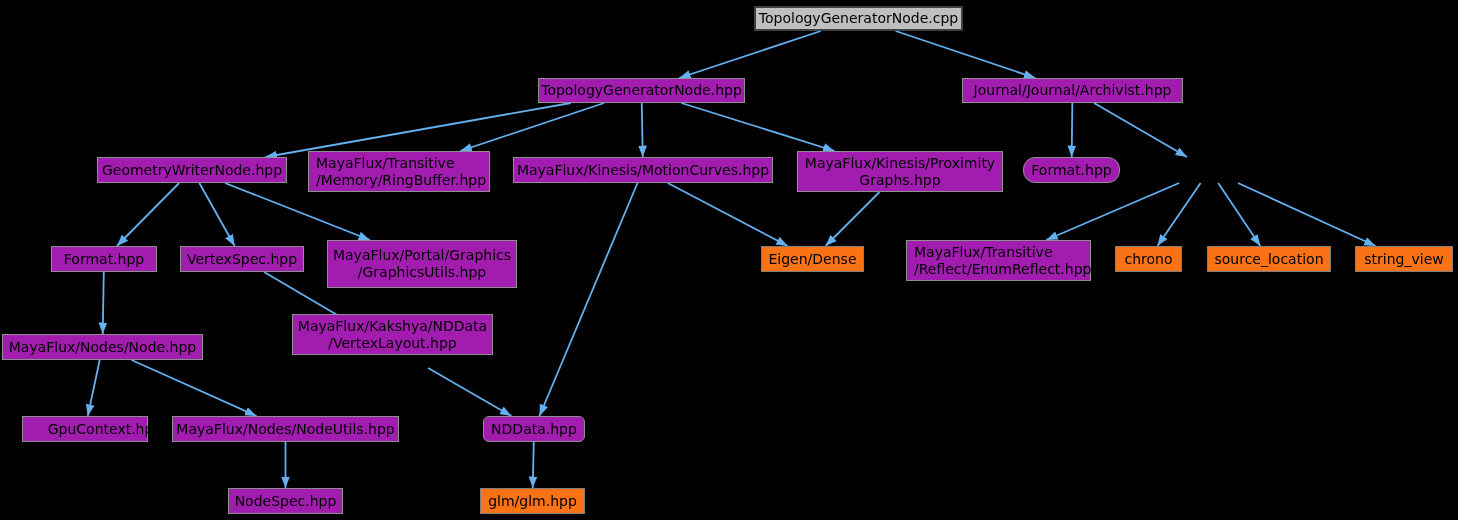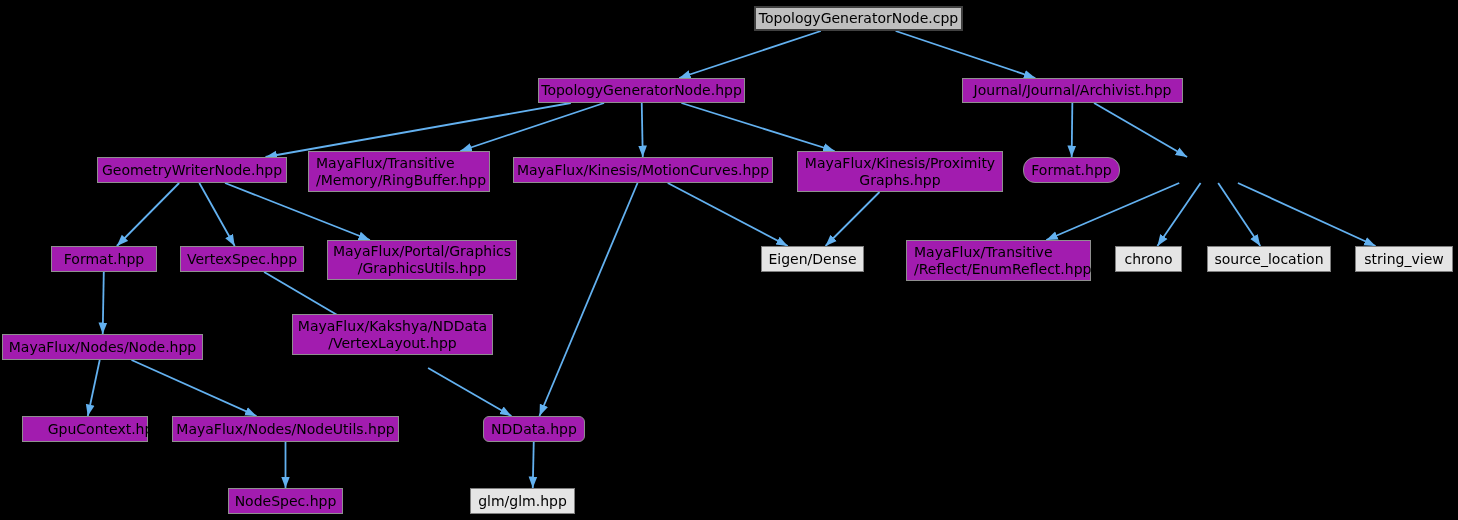--- a/index.html
+++ b/index.html
@@ -33,21 +33,21 @@
     white-space: pre-line;
     color: #000000;
     z-index: 2;
     padding: 0 4px;
   }
   .node.white {
     background: #a21caf;
     border: 1.5px solid #8f8f8f;
   }
   .node.gray {
-    background: #e5e5e5;
+    background: #f97316;
     border: 1.5px solid #7f7f7f;
   }
   .node.main {
     background: #bfbfbf;
     border: 2px solid #404040;
   }
   .node.left {
     justify-content: flex-start;
     text-align: left;
     padding-left: 7px;
@@ -94,29 +94,29 @@
     <div class="node white" style="left: 962px; top: 78px; width: 221px; height: 25px;">Journal/Journal/Archivist.hpp</div>
     <div class="node white" style="left: 97px; top: 157px; width: 190px; height: 26px;">GeometryWriterNode.hpp</div>
     <div class="node white left" style="left: 308px; top: 151px; width: 182px; height: 41px;">MayaFlux/Transitive
 /Memory/RingBuffer.hpp</div>
     <div class="node white" style="left: 513px; top: 157px; width: 260px; height: 26px;">MayaFlux/Kinesis/MotionCurves.hpp</div>
     <div class="node white" style="left: 797px; top: 151px; width: 206px; height: 41px;">MayaFlux/Kinesis/Proximity
 Graphs.hpp</div>
     <div class="node white" style="left: 1023px; top: 157px; width: 97px; height: 26px; border-radius: 12px;">Format.hpp</div>
     <div class="node white" style="left: 51px; top: 246px; width: 106px; height: 26px;">Format.hpp</div>
     <div class="node white" style="left: 180px; top: 246px; width: 124px; height: 26px;">VertexSpec.hpp</div>
-    <div class="node white" style="left: 327px; top: 240px; width: 190px; height: 40px;">MayaFlux/Portal/Graphics
+    <div class="node white" style="left: 327px; top: 240px; width: 190px; height: 48px;">MayaFlux/Portal/Graphics
 /GraphicsUtils.hpp</div>
     <div class="node gray" style="left: 761px; top: 246px; width: 103px; height: 26px;">Eigen/Dense</div>
     <div class="node white left" style="left: 906px; top: 240px; width: 185px; height: 41px;">MayaFlux/Transitive
 /Reflect/EnumReflect.hpp</div>
     <div class="node gray" style="left: 1115px; top: 246px; width: 67px; height: 26px;">chrono</div>
     <div class="node gray" style="left: 1207px; top: 246px; width: 124px; height: 26px;">source_location</div>
     <div class="node gray" style="left: 1355px; top: 246px; width: 98px; height: 26px;">string_view</div>
     <div class="node white" style="left: 2px; top: 334px; width: 201px; height: 26px;">MayaFlux/Nodes/Node.hpp</div>
     <div class="node white" style="left: 292px; top: 314px; width: 201px; height: 41px;">MayaFlux/Kakshya/NDData
 /VertexLayout.hpp</div>
     <div class="node white" style="left: 22px; top: 416px; width: 126px; height: 26px; padding-left: 44px;">GpuContext.hpp</div>
     <div class="node white" style="left: 172px; top: 416px; width: 227px; height: 26px;">MayaFlux/Nodes/NodeUtils.hpp</div>
     <div class="node white" style="left: 483px; top: 416px; width: 102px; height: 26px; border-radius: 6px;">NDData.hpp</div>
     <div class="node white" style="left: 228px; top: 488px; width: 115px; height: 26px;">NodeSpec.hpp</div>
-    <div class="node gray" style="left: 470px; top: 488px; width: 105px; height: 26px;">glm/glm.hpp</div>
+    <div class="node gray" style="left: 480px; top: 488px; width: 105px; height: 26px;">glm/glm.hpp</div>
   </div>
 
 </body></html>

